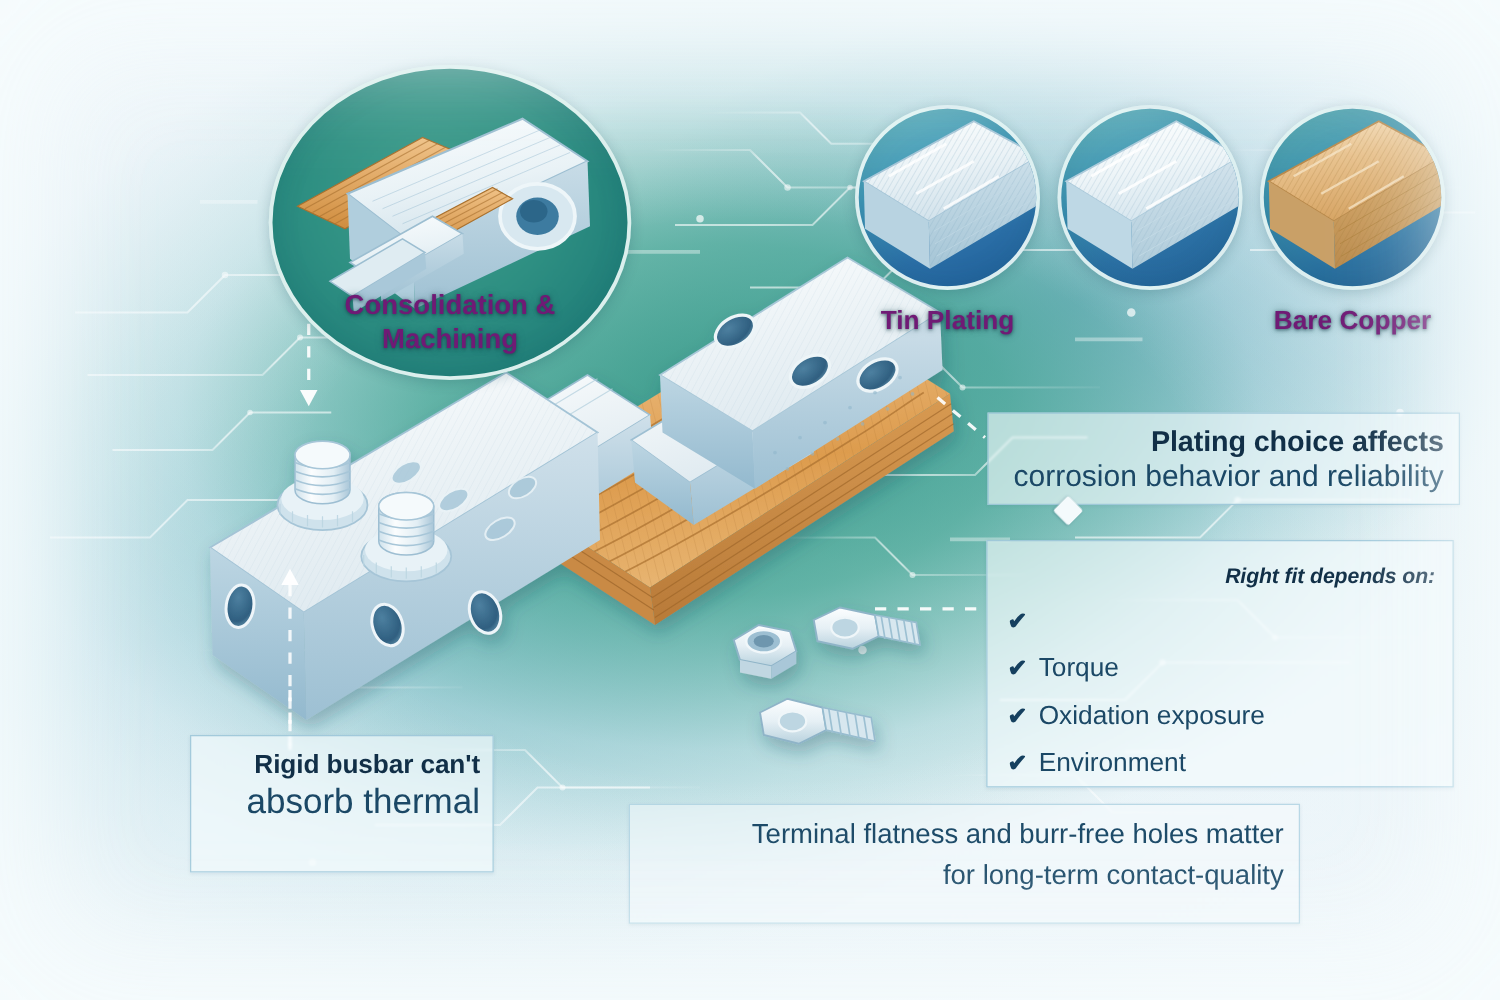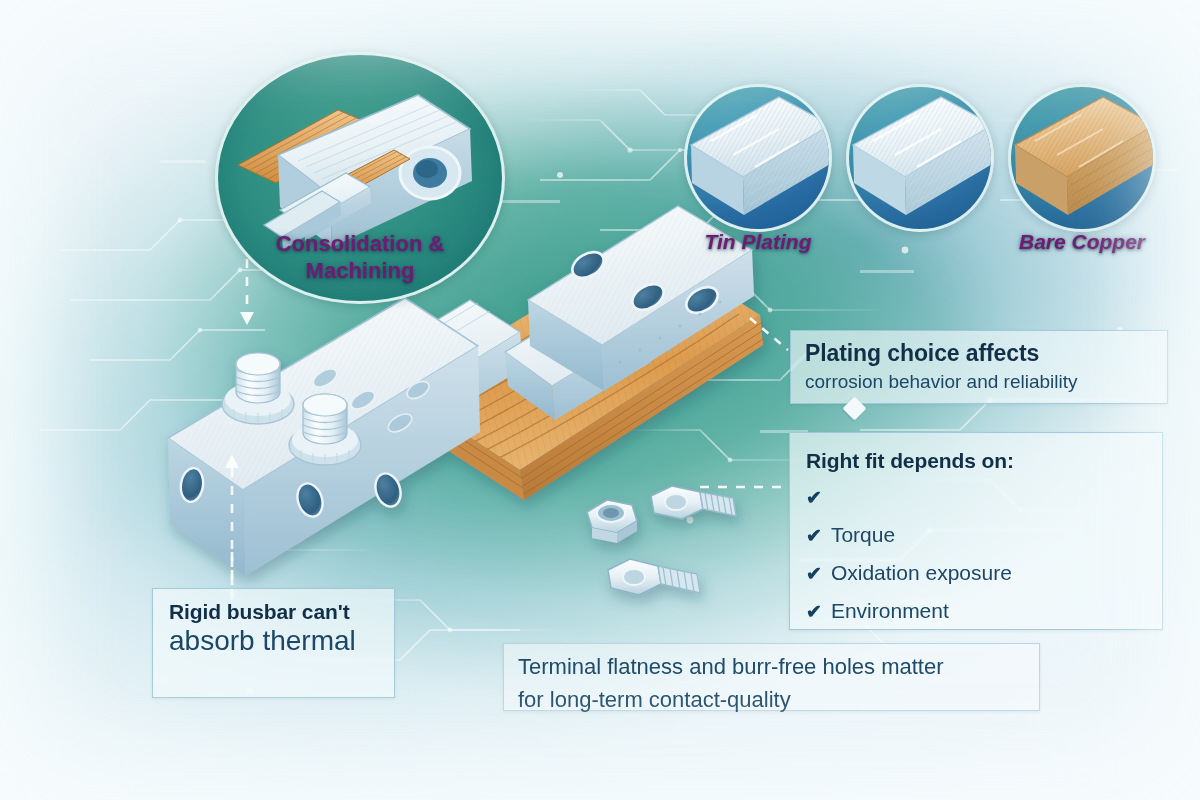--- a/index.html
+++ b/index.html
@@ -35,40 +35,41 @@
   .circuit{ position:absolute; inset:0; }
 
   
   .callout{
     position:absolute;
     background:rgba(246,251,253,0.62);
     border:1px solid rgba(150,195,215,0.85);
     backdrop-filter:blur(1px);
     box-shadow:0 1px 3px rgba(40,80,100,0.10);
     color:#16354f;
+    text-align:right;
   }
   .callout .t1{
     font-weight:bold; color:#112f47; letter-spacing:-0.1px;
   }
   .callout .t2{ color:#1b4866; }
 
   #callout-plating{ left:790px; top:330px; width:378px; height:74px; padding:8px 12px 0 14px; }
   #callout-plating .t1{ font-size:23px; line-height:29px; }
-  #callout-plating .t2{ font-size:19px; line-height:28px; }
+  #callout-plating .t2{ font-size:24px; line-height:28px; }
 
   #callout-fit{ left:789px; top:432px; width:374px; height:198px; padding:11px 14px 0 16px; }
-  #callout-fit .t1{ font-size:21px; line-height:33px; margin-bottom:2px; }
+  #callout-fit .t1{ font-size:17px; line-height:33px; margin-bottom:2px;font-style:italic; }
   .check-row{ display:flex; align-items:baseline; gap:9px; font-size:21px; line-height:37px; color:#1b4866; }
   .check-row .chk{ font-size:19px; color:#15405f; font-weight:bold; }
 
   #callout-rigid{ left:152px; top:588px; width:243px; height:110px; padding:9px 10px 0 16px; }
   #callout-rigid .t1{ font-size:21px; line-height:28px; }
   #callout-rigid .t2{ font-size:28px; line-height:30px; }
 
-  #callout-terminal{ left:503px; top:643px; width:537px; height:68px; padding:6px 12px 0 14px; border-color:rgba(165,205,222,0.75); background:rgba(248,252,254,0.5); }
+  #callout-terminal{ left:503px; top:643px; width:537px; height:96px; padding:6px 12px 0 14px; border-color:rgba(165,205,222,0.75); background:rgba(248,252,254,0.5); }
   #callout-terminal .t2{ font-size:22px; line-height:33px; color:#1c4a68; font-weight:500; }
 
   
   .diamond{
     position:absolute; left:846px; top:400px; width:17px; height:17px;
     background:#f4fafc; transform:rotate(45deg);
     box-shadow:0 1px 2px rgba(30,70,90,0.25);
     border-radius:2px;
   }
 
@@ -89,21 +90,21 @@
     background:radial-gradient(ellipse at 45% 40%, #3f9e8c 0%, #2e8f82 45%, #1f7d78 80%, #1d7374 100%); }
   #label-consolidation{ left:215px; top:230px; width:290px; font-size:22px; line-height:27px; }
 
   .swatch{ width:148px; height:148px; top:84px; }
   #circle-tin{ left:684px;
     background:linear-gradient(160deg,#66b7c0 0%,#3f96b6 38%,#2a6ea6 72%,#1f5e98 100%); }
   #circle-silver{ left:846px;
     background:linear-gradient(160deg,#63b5bd 0%,#3d93b2 38%,#2b70a4 72%,#215f95 100%); }
   #circle-copper{ left:1008px;
     background:linear-gradient(160deg,#59aeb4 0%,#3a8fad 40%,#2a71a0 75%,#216094 100%); }
-  .swatch-label{ top:230px; width:160px; font-size:21px;font-style:italic; }
+  .swatch-label{ top:245px; width:160px; font-size:21px; }
   #label-tin{ left:678px; }
   #label-silver{ left:840px; }
   #label-copper{ left:1002px; }
 
   .illus{ position:absolute; inset:0; }
 
   
   .dashes{ position:absolute; inset:0; pointer-events:none; }
 </style>
 </head>

